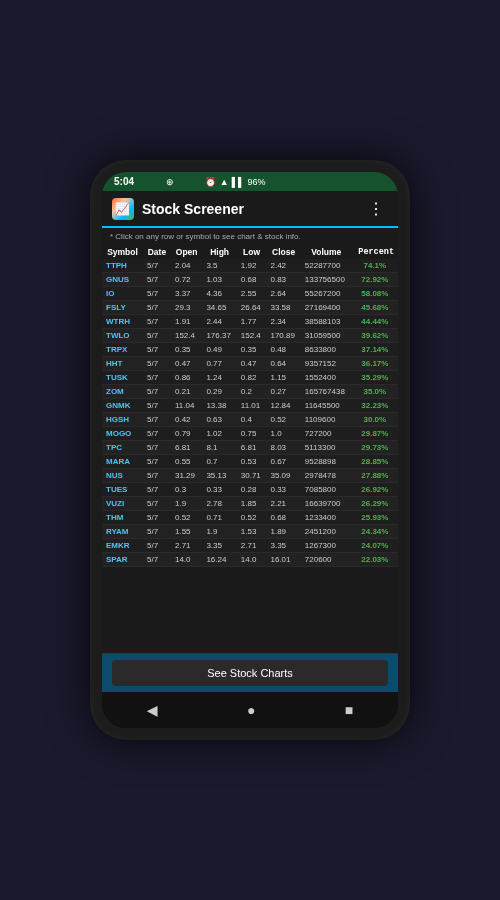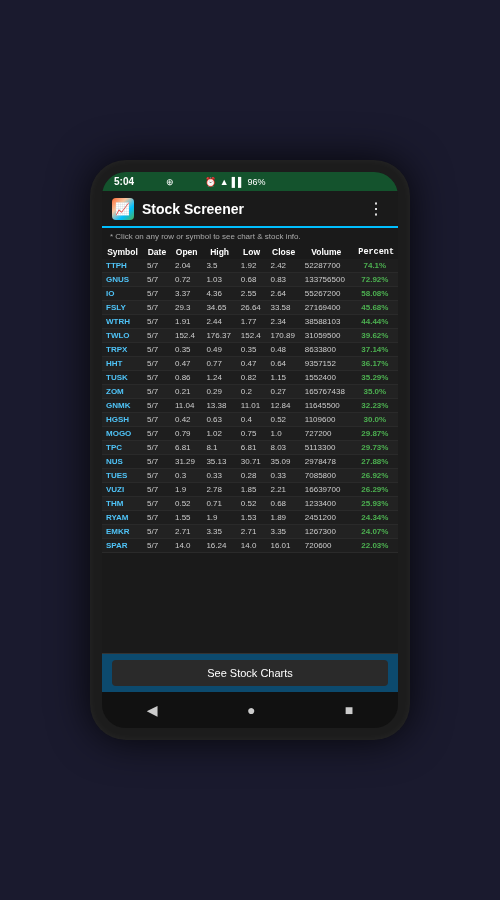--- a/index.html
+++ b/index.html
@@ -371,20 +371,30 @@
               <td>TPC</td>
               <td>5/7</td>
               <td>6.81</td>
               <td>8.1</td>
               <td>6.81</td>
               <td>8.03</td>
               <td>5113300</td>
               <td>29.73%</td>
             </tr>
             <tr>
+              <td>MARA</td>
+              <td>5/7</td>
+              <td>0.55</td>
+              <td>0.7</td>
+              <td>0.53</td>
+              <td>0.67</td>
+              <td>9528898</td>
+              <td>28.85%</td>
+            </tr>
+            <tr>
               <td>NUS</td>
               <td>5/7</td>
               <td>31.29</td>
               <td>35.13</td>
               <td>30.71</td>
               <td>35.09</td>
               <td>2978478</td>
               <td>27.88%</td>
             </tr>
             <tr>

